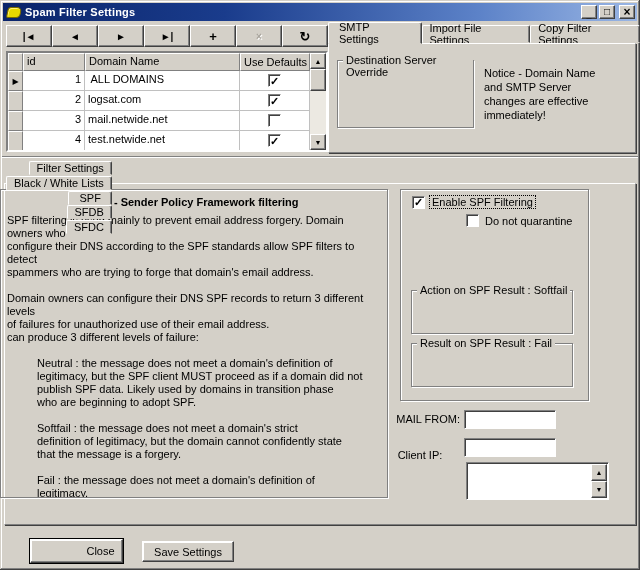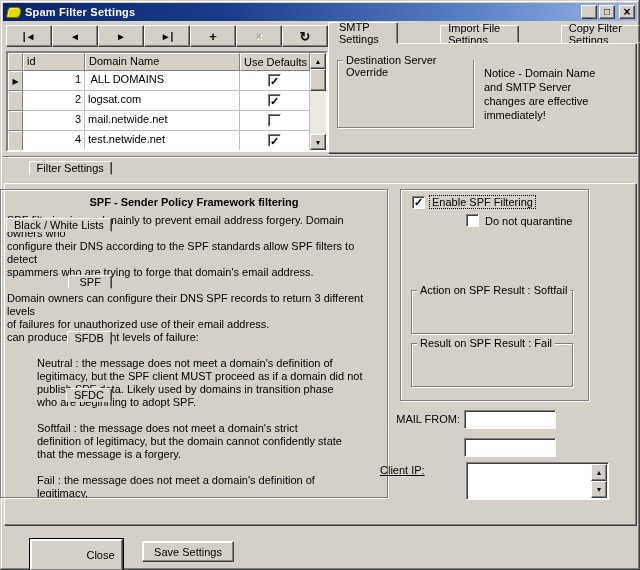--- a/index.html
+++ b/index.html
@@ -65,21 +65,21 @@
   
   .gsb { position:absolute; right:0; top:0; bottom:0; width:16px; background:#ece9e2; }
   .sbbtn { position:absolute; left:0; width:16px; height:16px; display:flex; align-items:center; justify-content:center;
            font-size:7px; background:#d4d0c8; border:1px solid; border-color:#fff #404040 #404040 #fff;
            box-shadow: inset -1px -1px 0 #808080; }
   .gsb .up { top:0; } .gsb .down { bottom:0; }
   .gsb .thumb { position:absolute; left:0; top:16px; width:16px; height:22px; background:#d4d0c8;
                 border:1px solid; border-color:#fff #404040 #404040 #fff; box-shadow: inset -1px -1px 0 #808080; }
 
   
-  .tabbar { position:absolute; display:flex; align-items:flex-end;gap:42px; }
+  .tabbar { position:absolute; display:flex; align-items:flex-end; }
   .tab { background:#d4d0c8; border:1px solid; border-color:#fff #404040 #d4d0c8 #fff;
          box-shadow: inset -1px 0 0 #808080; border-radius:2px 2px 0 0;
          padding:0 7px; height:19px; display:flex; align-items:center; margin-bottom:1px; font-size:11px; }
   .tab.sel { height:23px; margin-bottom:0; z-index:5; position:relative; padding:0 10px; }
   .tabbar.top { left:328px; top:21px; height:23px; }
   .tabbar.top .tab { height:18px; } .tabbar.top .tab.sel { height:22px; }
   .tabbar.bottom { left:6px; top:161px; height:23px; z-index:4;flex-direction:column; }
 
   
   .page-smtp { position:absolute; left:328px; top:43px; width:308px; height:110px;
@@ -307,30 +307,30 @@
   <div class="actgrp groove" style="top:343px;">
     <span class="legend">Result on SPF Result : Fail</span>
   </div>
   <span class="radio selected" style="left:419px; top:359px;"></span>
   <span class="rlabel" style="left:436px; top:360px;">Block</span>
   <span class="radio" style="left:492px; top:359px;"></span>
   <span class="rlabel" style="left:509px; top:360px;">Pass</span>
 
   <span class="lbl" style="left:380px; top:413px; width:80px; text-align:right; z-index:3;">MAIL FROM:</span>
   <input class="tf" style="left: 464px; top: 410px; width: 92px; height: 19px; z-index: 3;" value="">
-  <span class="lbl" style="left:380px; top:464px; width:80px; text-align:left; z-index:3;text-decoration:underline;">Client IP:</span>
+  <span class="lbl" style="left:380px; top:449px; width:80px; text-align:center; z-index:3;">Client IP:</span>
   <input class="tf" style="left: 464px; top: 438px; width: 92px; height: 19px; z-index: 3;" value="">
 
   <div class="testbox">
     <div class="tsb">
       <div class="sbbtn up">
           <span>▲</span>
         </div>
       <div class="sbbtn down">
           <span>▼</span>
         </div>
     </div>
   </div>
 
-  <div class="btn default" style="left:30px; top:539px; width:93px; height:32px;padding-left:48px;">Close</div>
+  <div class="btn default" style="left:30px; top:539px; width:93px; height:24px;padding-left:48px;">Close</div>
   <div class="btn" style="left:142px; top:541px; width:92px; height:21px;">Save Settings</div>
 
 </div>
 
 </body></html>

